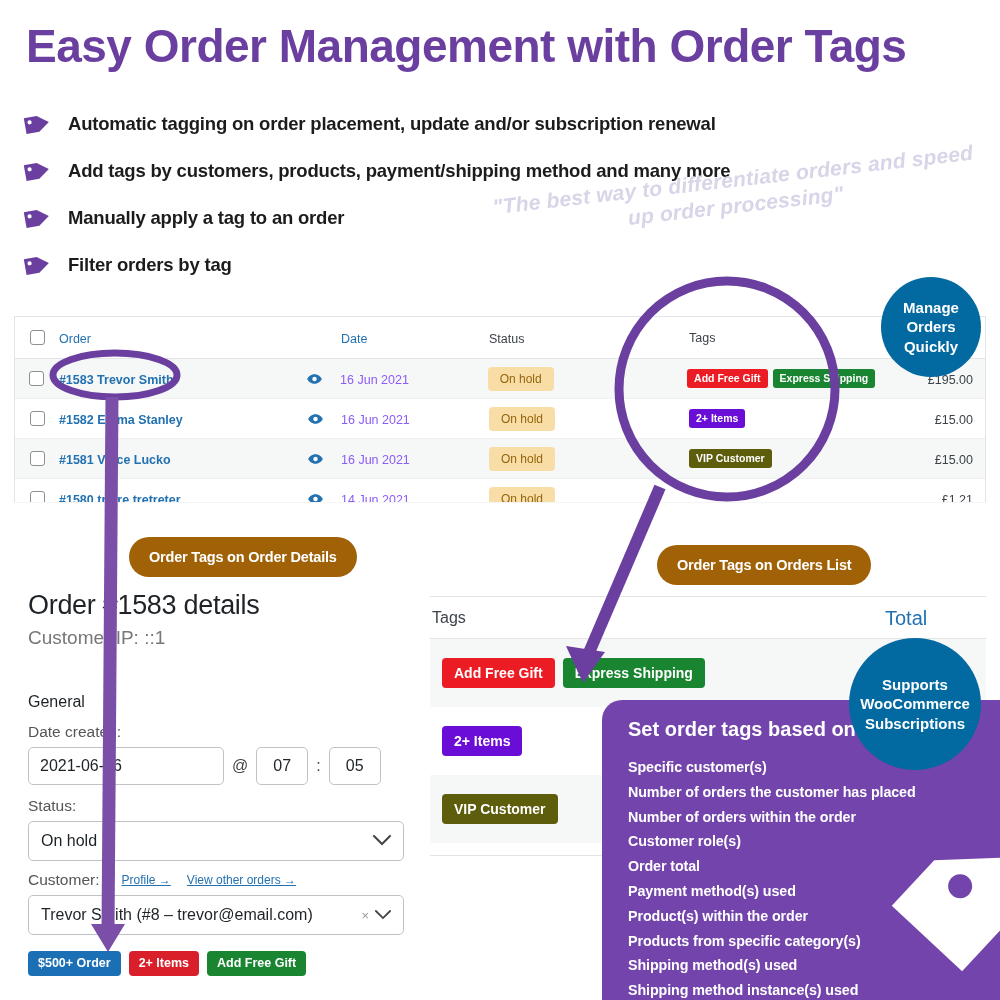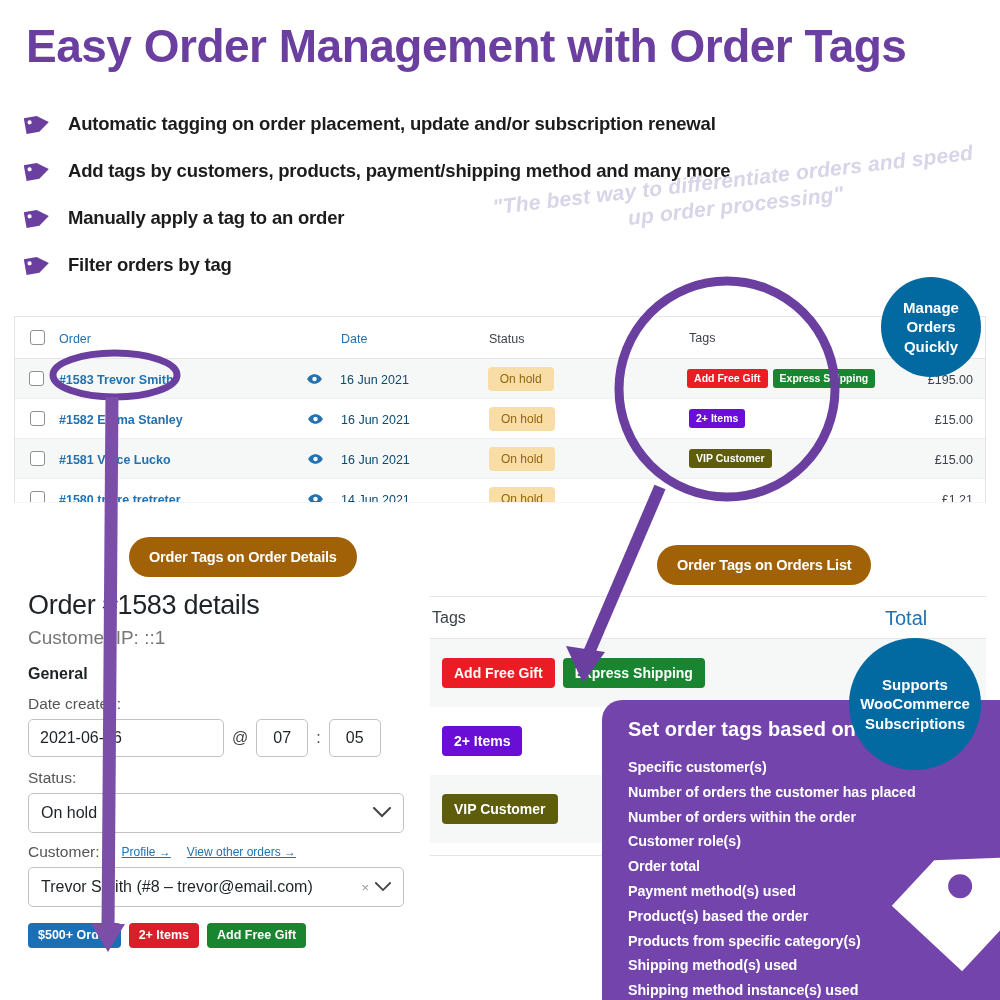--- a/index.html
+++ b/index.html
@@ -57,21 +57,21 @@
   .c-ord  { width: 230px; }
   .c-eye  { width: 52px; display:flex; justify-content:center; }
   .c-date { width: 148px; }
   .c-stat { width: 200px; }
   .c-tags { flex: 1 1 auto; display:flex; align-items:center; gap:5px;}
   .c-tot  { width: 110px; text-align: right; padding-right: 12px; }
   .chk { width: 15px; height: 15px; border:1px solid #8c8f94; border-radius:3px; background:#fff; }
   .hdr-lbl { font-size: 12.5px; color: #2271b1; }
   .hdr-lbl.dark { color:#3c434a; }
   .ord-link { font-size: 12.5px; font-weight: bold; color: #2271b1; }
-  .date-txt { font-size: 12.5px; color: #0c4a6e; }
+  .date-txt { font-size: 12.5px; color: #8b5cf6; }
   .status-pill {
     display:inline-block; background:#f8dda7; color:#94660c;
     border-radius: 4px; padding: 5px 12px; font-size: 12px;
   }
   .tot-txt { font-size:12.5px; color:#3c434a; }
   .tagchip {
     display:inline-block; color:#fff; font-size:10.5px; font-weight:bold;
     border-radius:3px; padding: 4px 7px; line-height:1; white-space:nowrap;
   }
 
@@ -94,21 +94,21 @@
     display:flex; align-items:center; justify-content:center; text-align:center;
     font-weight:bold; line-height:1.3;
   }
   .badge-manage { left:881px; top:277px; width:100px; height:100px; font-size:15px; }
   .badge-subs   { left:849px; top:638px; width:132px; height:132px; font-size:15px; }
 
   
   .details { position:absolute; left:28px; top:590px; width:390px; }
   .details h2 { font-size:27px; font-weight:normal; color:#1d2327; letter-spacing:-0.3px;}
   .details .subip { font-size:19px; color:#777; margin-top:6px; }
-  .details .general { font-size:16px; font-weight:bold; color:#1d2327; margin-top:16px; }
+  .details .general { font-size:16px; font-weight:normal; color:#1d2327; margin-top:44px; }
   .lbl { font-size:15.5px; color:#555; margin-top:12px; }
   .fieldrow { display:flex; align-items:center; gap:8px; margin-top:6px; }
   .inp {
     border:1px solid #bfc3c7; border-radius:5px; background:#fff;
     font-size:16px; color:#1d2327; padding:9px 11px; height:38px;
     display:flex; align-items:center; font-family:"Liberation Sans", sans-serif;
   }
   .inp-date { width:196px; }
   .inp-hm { width:52px; justify-content:center; }
   .atsym { font-size:16px; color:#444; }
@@ -362,21 +362,21 @@
 
   <div class="infobox">
     <h3>Set order tags based on:</h3>
     <div class="infolist">
       <div>Specific customer(s)</div>
       <div>Number of orders the customer has placed</div>
       <div>Number of orders within the order</div>
       <div>Customer role(s)</div>
       <div>Order total</div>
       <div>Payment method(s) used</div>
-      <div>Product(s) based the order</div>
+      <div>Product(s) within the order</div>
       <div>Products from specific category(s)</div>
       <div>Shipping method(s) used</div>
       <div>Shipping method instance(s) used</div>
 
     </div>
     <span class="big-tag">
       <svg viewBox="0 0 150 130" width="150" height="130">
         <g transform="rotate(-2 75 65)">
           <path d="M72 14 L140 14 L140 82 L96 126 L28 58 Z" fill="#ffffff"></path>
           <circle cx="97" cy="41" r="12" fill="#7344ab"></circle>

